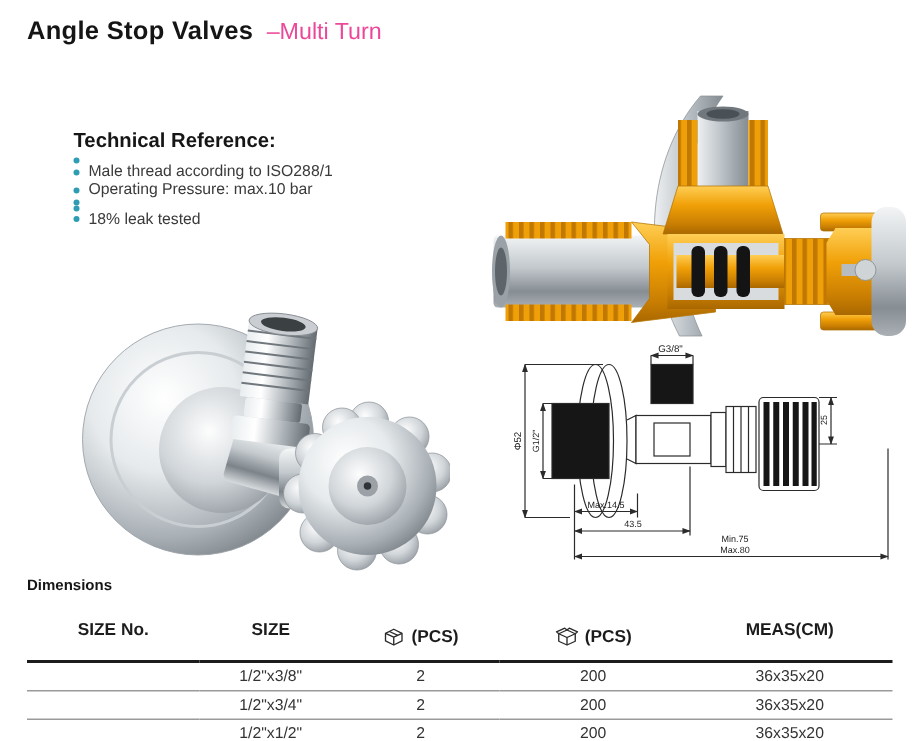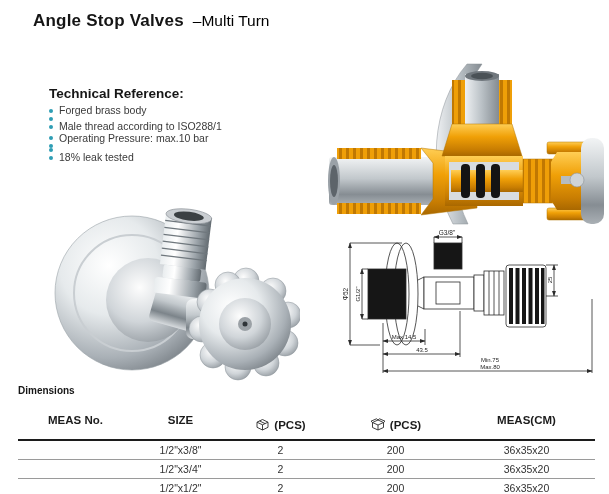--- a/index.html
+++ b/index.html
@@ -2,22 +2,22 @@
 <html><head>
 <meta charset="utf-8">
 <style>
   html,body{margin:0;padding:0;}
   body{
     width:609px;height:494px;position:relative;overflow:hidden;
     background:#ffffff;color:#222;
     font-family:"Liberation Sans", sans-serif;
   }
   .title-row{position:absolute;left:18px;top:11px;white-space:nowrap;}
-  .title-bold{font-size:17px;font-weight:bold;color:#151515;letter-spacing:.2px;margin-left:15px;}
-  .title-sub{font-size:15.5px;color:#000000;margin-left:9px;}
+  .title-bold{font-size:17px;font-weight:bold;color:#151515;letter-spacing:.2px;}
+  .title-sub{font-size:15.5px;color:#ec4899;margin-left:9px;}
 
   .techref{position:absolute;left:18px;top:86px;width:320px;margin-left:31px;}
   .tr-heading{font-size:13.5px;font-weight:bold;color:#161616;margin-bottom:4px;}
   .tr-list{list-style:none;margin:0;padding:0;}
   .tr-list li{display:flex;align-items:center;font-size:10.5px;color:#3a3a3a;line-height:11.8px;}
   .tr-dot{width:4px;height:4px;border-radius:50%;background:#2e9db4;margin-right:6px;flex:none;}
 
   .img-abs{position:absolute;}
 
   .dim-heading{position:absolute;left:18px;top:385px;font-size:10px;font-weight:bold;color:#161616;}
@@ -31,24 +31,20 @@
 </head>
 <body>
 
 <div class="title-row">
   <span class="title-bold">Angle Stop Valves</span><span class="title-sub">–Multi Turn</span>
 </div>
 
 <div class="techref">
   <div class="tr-heading">Technical Reference:</div>
   <ul class="tr-list">
-    <li>
-        <span class="tr-dot"></span>
-        <span>Forged brass body</span>
-      </li>
     <li>
         <span class="tr-dot"></span>
       </li>
     <li>
         <span class="tr-dot"></span>
         <span>Male thread according to ISO288/1</span>
       </li>
     <li>
         <span class="tr-dot"></span>
         <span>Operating Pressure: max.10 bar</span>
@@ -275,21 +271,21 @@
 <table class="dims">
   <colgroup>
     <col style="width:115px">
       <col style="width:95px">
       <col style="width:105px">
       <col style="width:125px">
       <col style="width:137px">
   </colgroup>
   <thead>
     <tr>
-      <th>MEAS No.</th>
+      <th>SIZE No.</th>
       <th>SIZE</th>
       <th>
         <span class="hdr-ico">
           <svg width="15" height="13" viewBox="0 0 15 13">
             <g fill="none" stroke="#2b2b2b" stroke-width="0.9" stroke-linejoin="round">
               <polygon points="2,4.2 7.5,1.5 13,4.2 13,9.3 7.5,12 2,9.3"></polygon>
               <polyline points="2,4.2 7.5,6.8 13,4.2"></polyline>
               <line x1="7.5" y1="6.8" x2="7.5" y2="12"></line>
               <polyline points="4.6,3 10.2,5.6"></polyline>
             </g>

